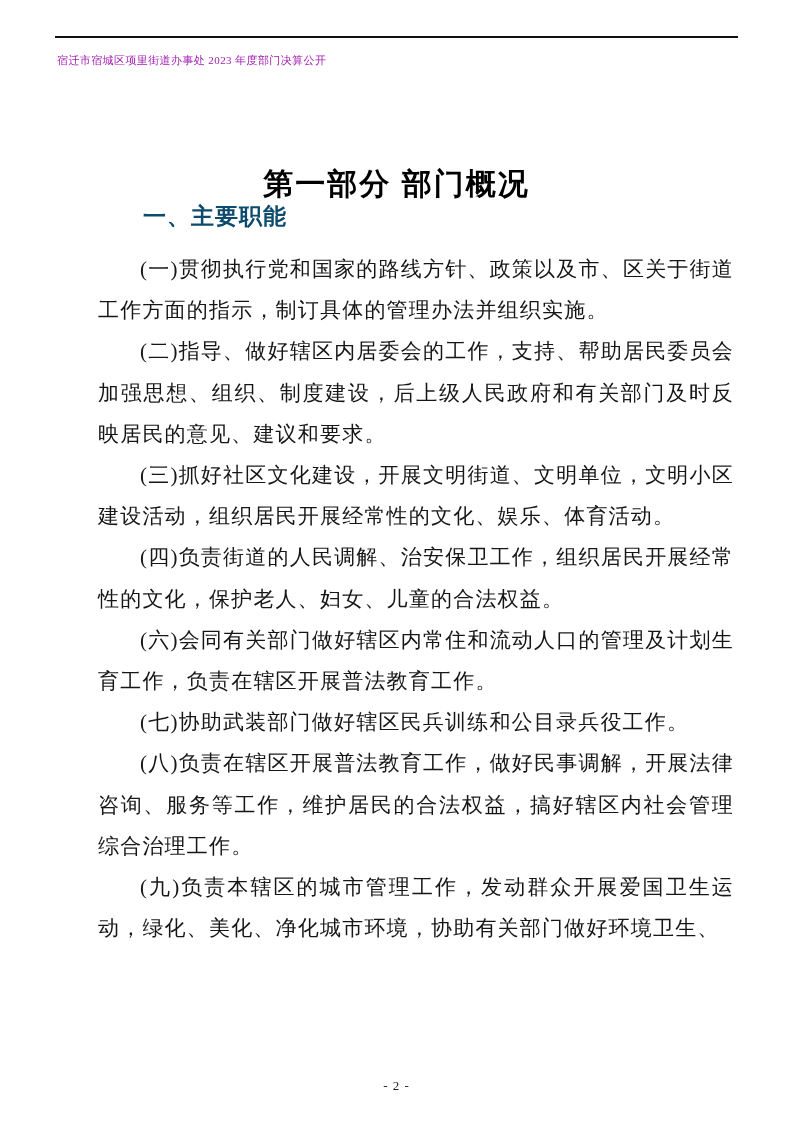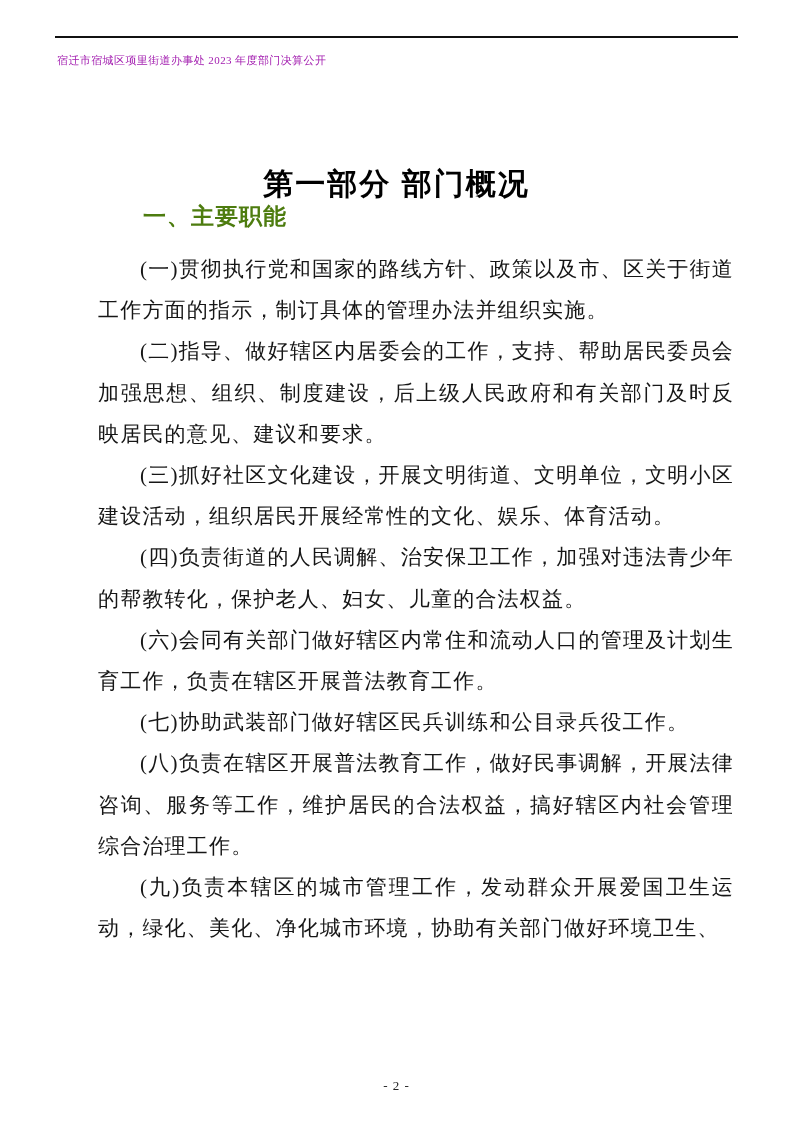--- a/index.html
+++ b/index.html
@@ -48,21 +48,21 @@
     margin-top: 43px;
   }
   .section-heading {
     position: absolute;
     top: 182px;
     left: 143px;
     font-family: "Liberation Sans", sans-serif;
     font-weight: bold;
     font-size: 23px;
     letter-spacing: 1px;
-    color: #4d7c0f;
+    color: #0c4a6e;
   }
   .content {
     position: absolute;
     top: 209px;
     left: 98px;
     width: 636px;
     margin-top: 40px;
   }
   .content p {
     margin: 0;
@@ -96,21 +96,21 @@
   <div class="header-rule"></div>
 
   <h1 class="doc-title">第一部分 部门概况</h1>
 
   <h2 class="section-heading">一、主要职能</h2>
 
   <div class="content">
     <p>(一)贯彻执行党和国家的路线方针、政策以及市、区关于街道工作方面的指示，制订具体的管理办法并组织实施。</p>
     <p>(二)指导、做好辖区内居委会的工作，支持、帮助居民委员会加强思想、组织、制度建设，后上级人民政府和有关部门及时反映居民的意见、建议和要求。</p>
     <p>(三)抓好社区文化建设，开展文明街道、文明单位，文明小区建设活动，组织居民开展经常性的文化、娱乐、体育活动。</p>
-    <p>(四)负责街道的人民调解、治安保卫工作，加强对违法青少年的帮教转化，保护老人、妇女、儿童的合法权益。</p>
+    <p>(四)负责街道的人民调解、治安保卫工作，组织居民开展经常性的文化，保护老人、妇女、儿童的合法权益。</p>
     <p>(六)会同有关部门做好辖区内常住和流动人口的管理及计划生育工作，负责在辖区开展普法教育工作。</p>
     <p>(七)协助武装部门做好辖区民兵训练和公目录兵役工作。</p>
     <p>(八)负责在辖区开展普法教育工作，做好民事调解，开展法律咨询、服务等工作，维护居民的合法权益，搞好辖区内社会管理综合治理工作。</p>
     <p>(九)负责本辖区的城市管理工作，发动群众开展爱国卫生运动，绿化、美化、净化城市环境，协助有关部门做好环境卫生、</p>
   </div>
 
   <div class="page-number">- 2 -</div>
 
 </div>
 

